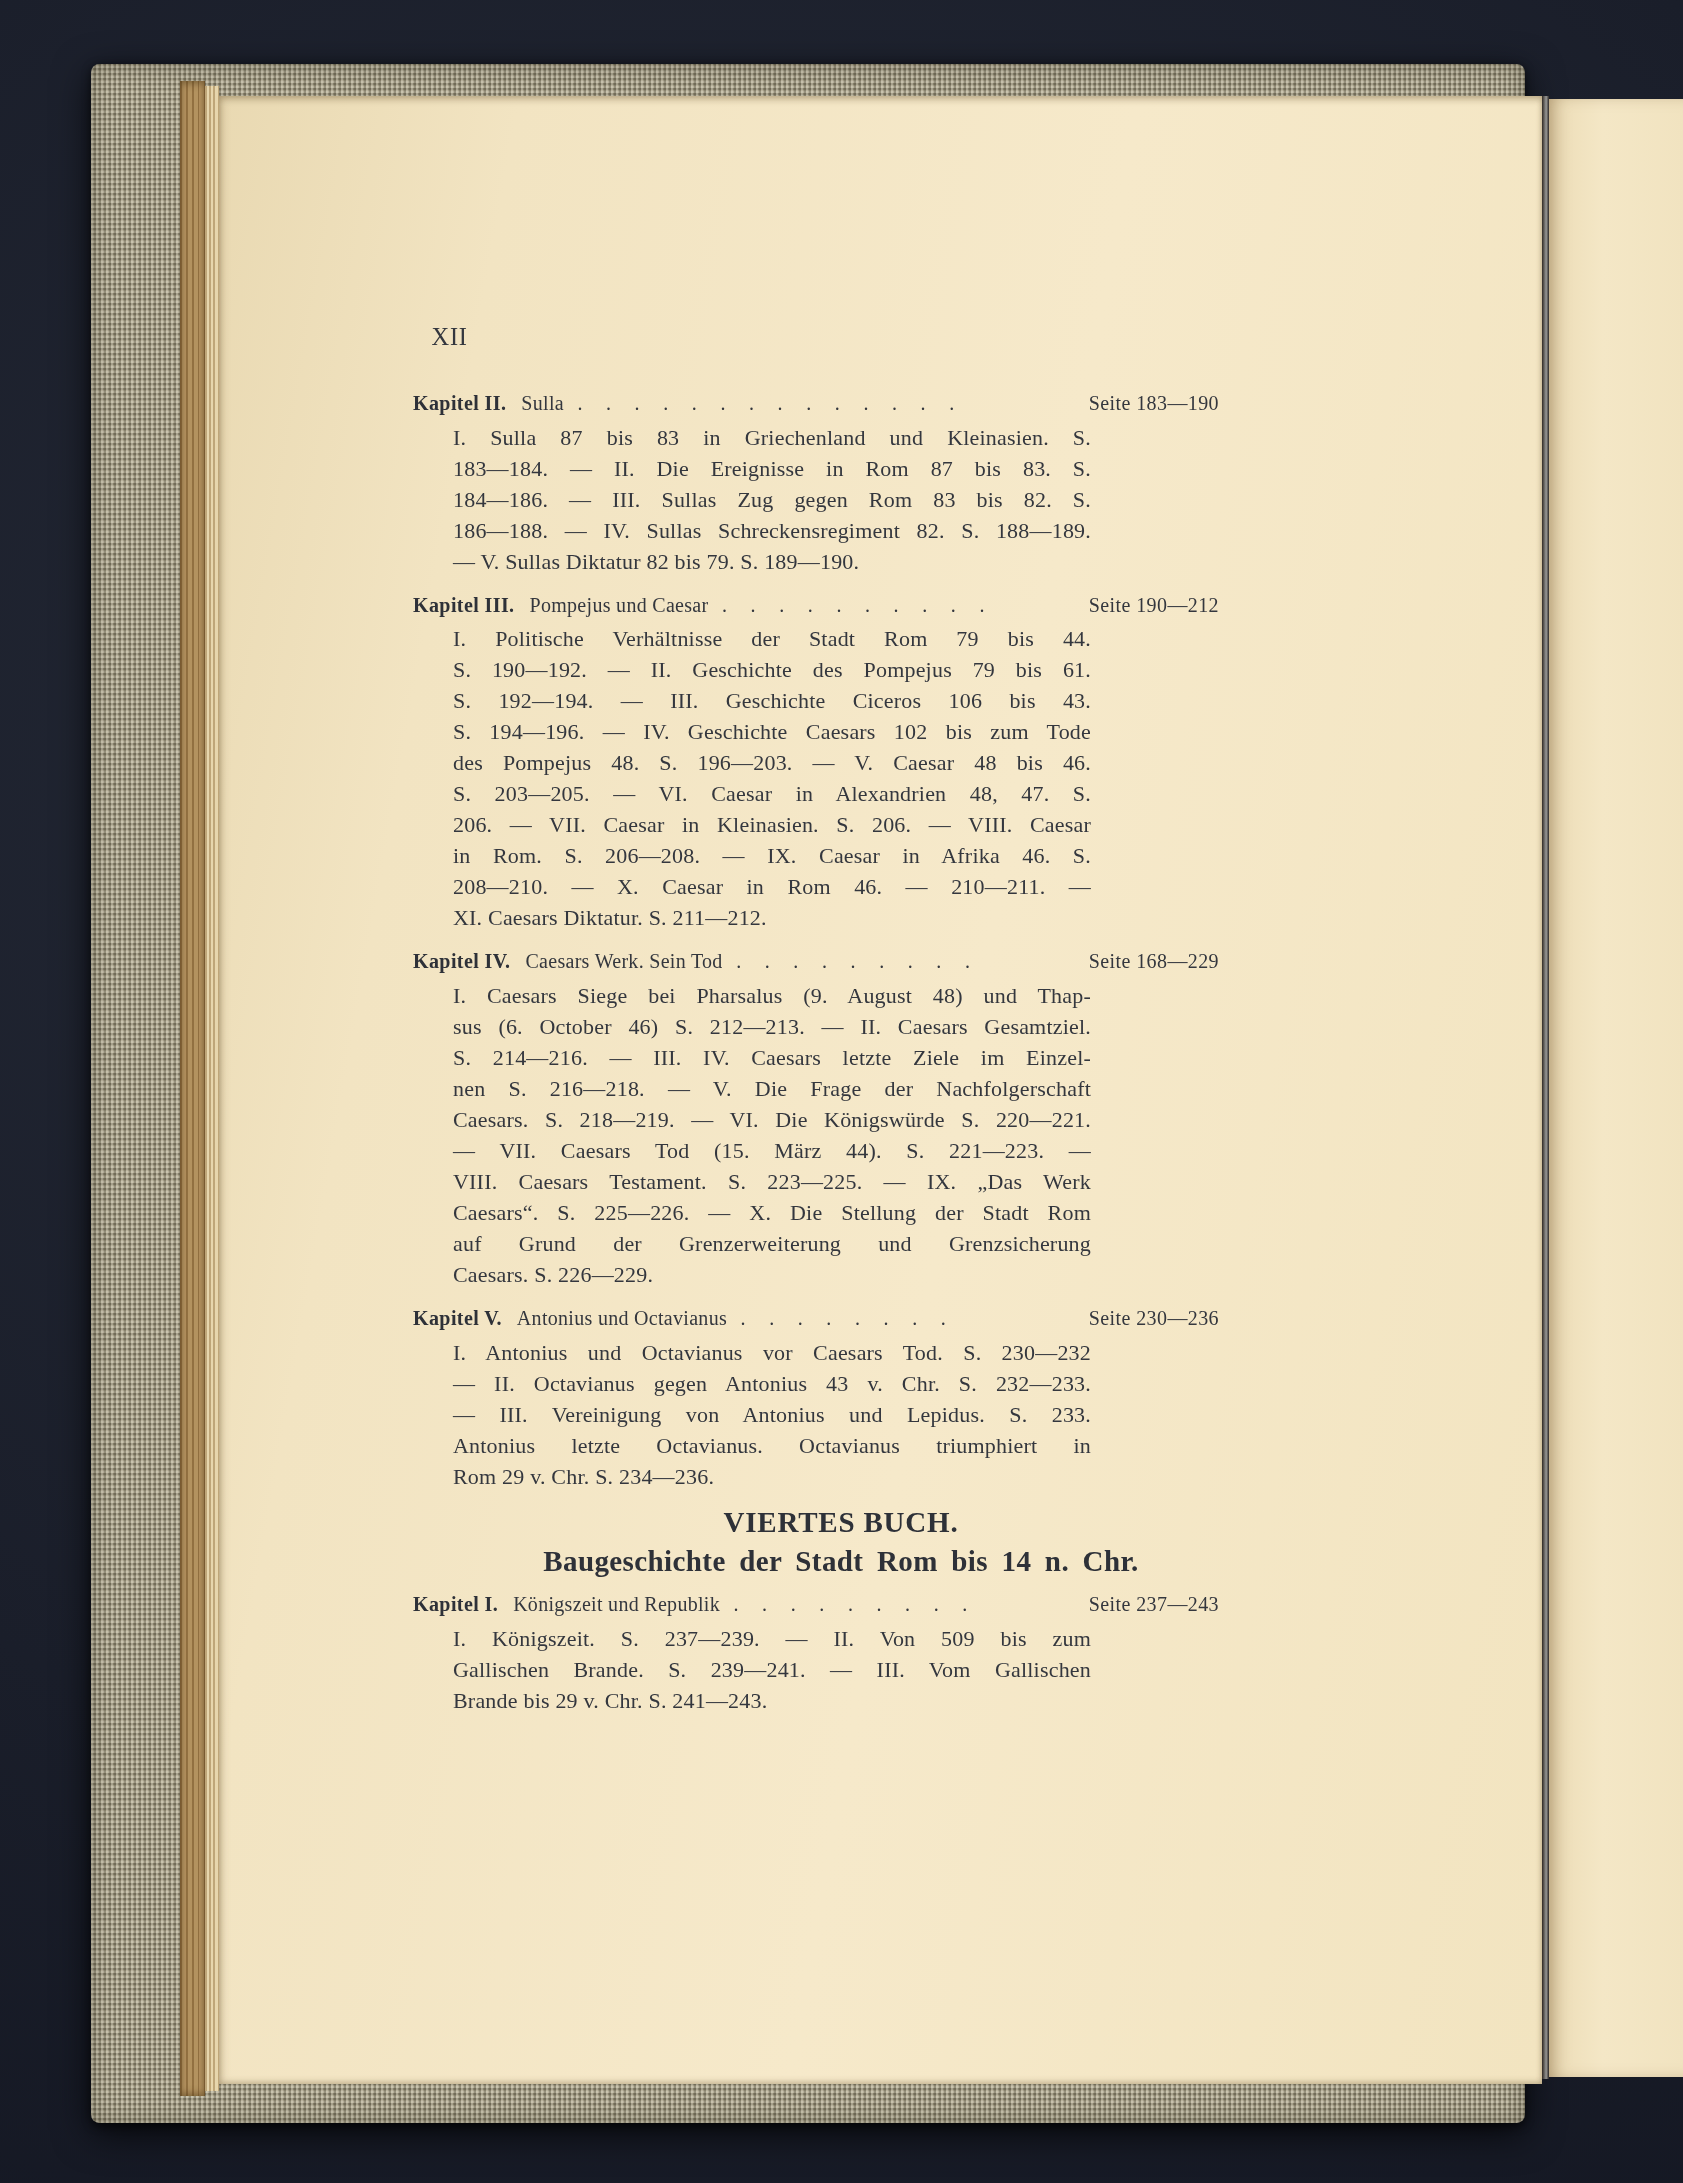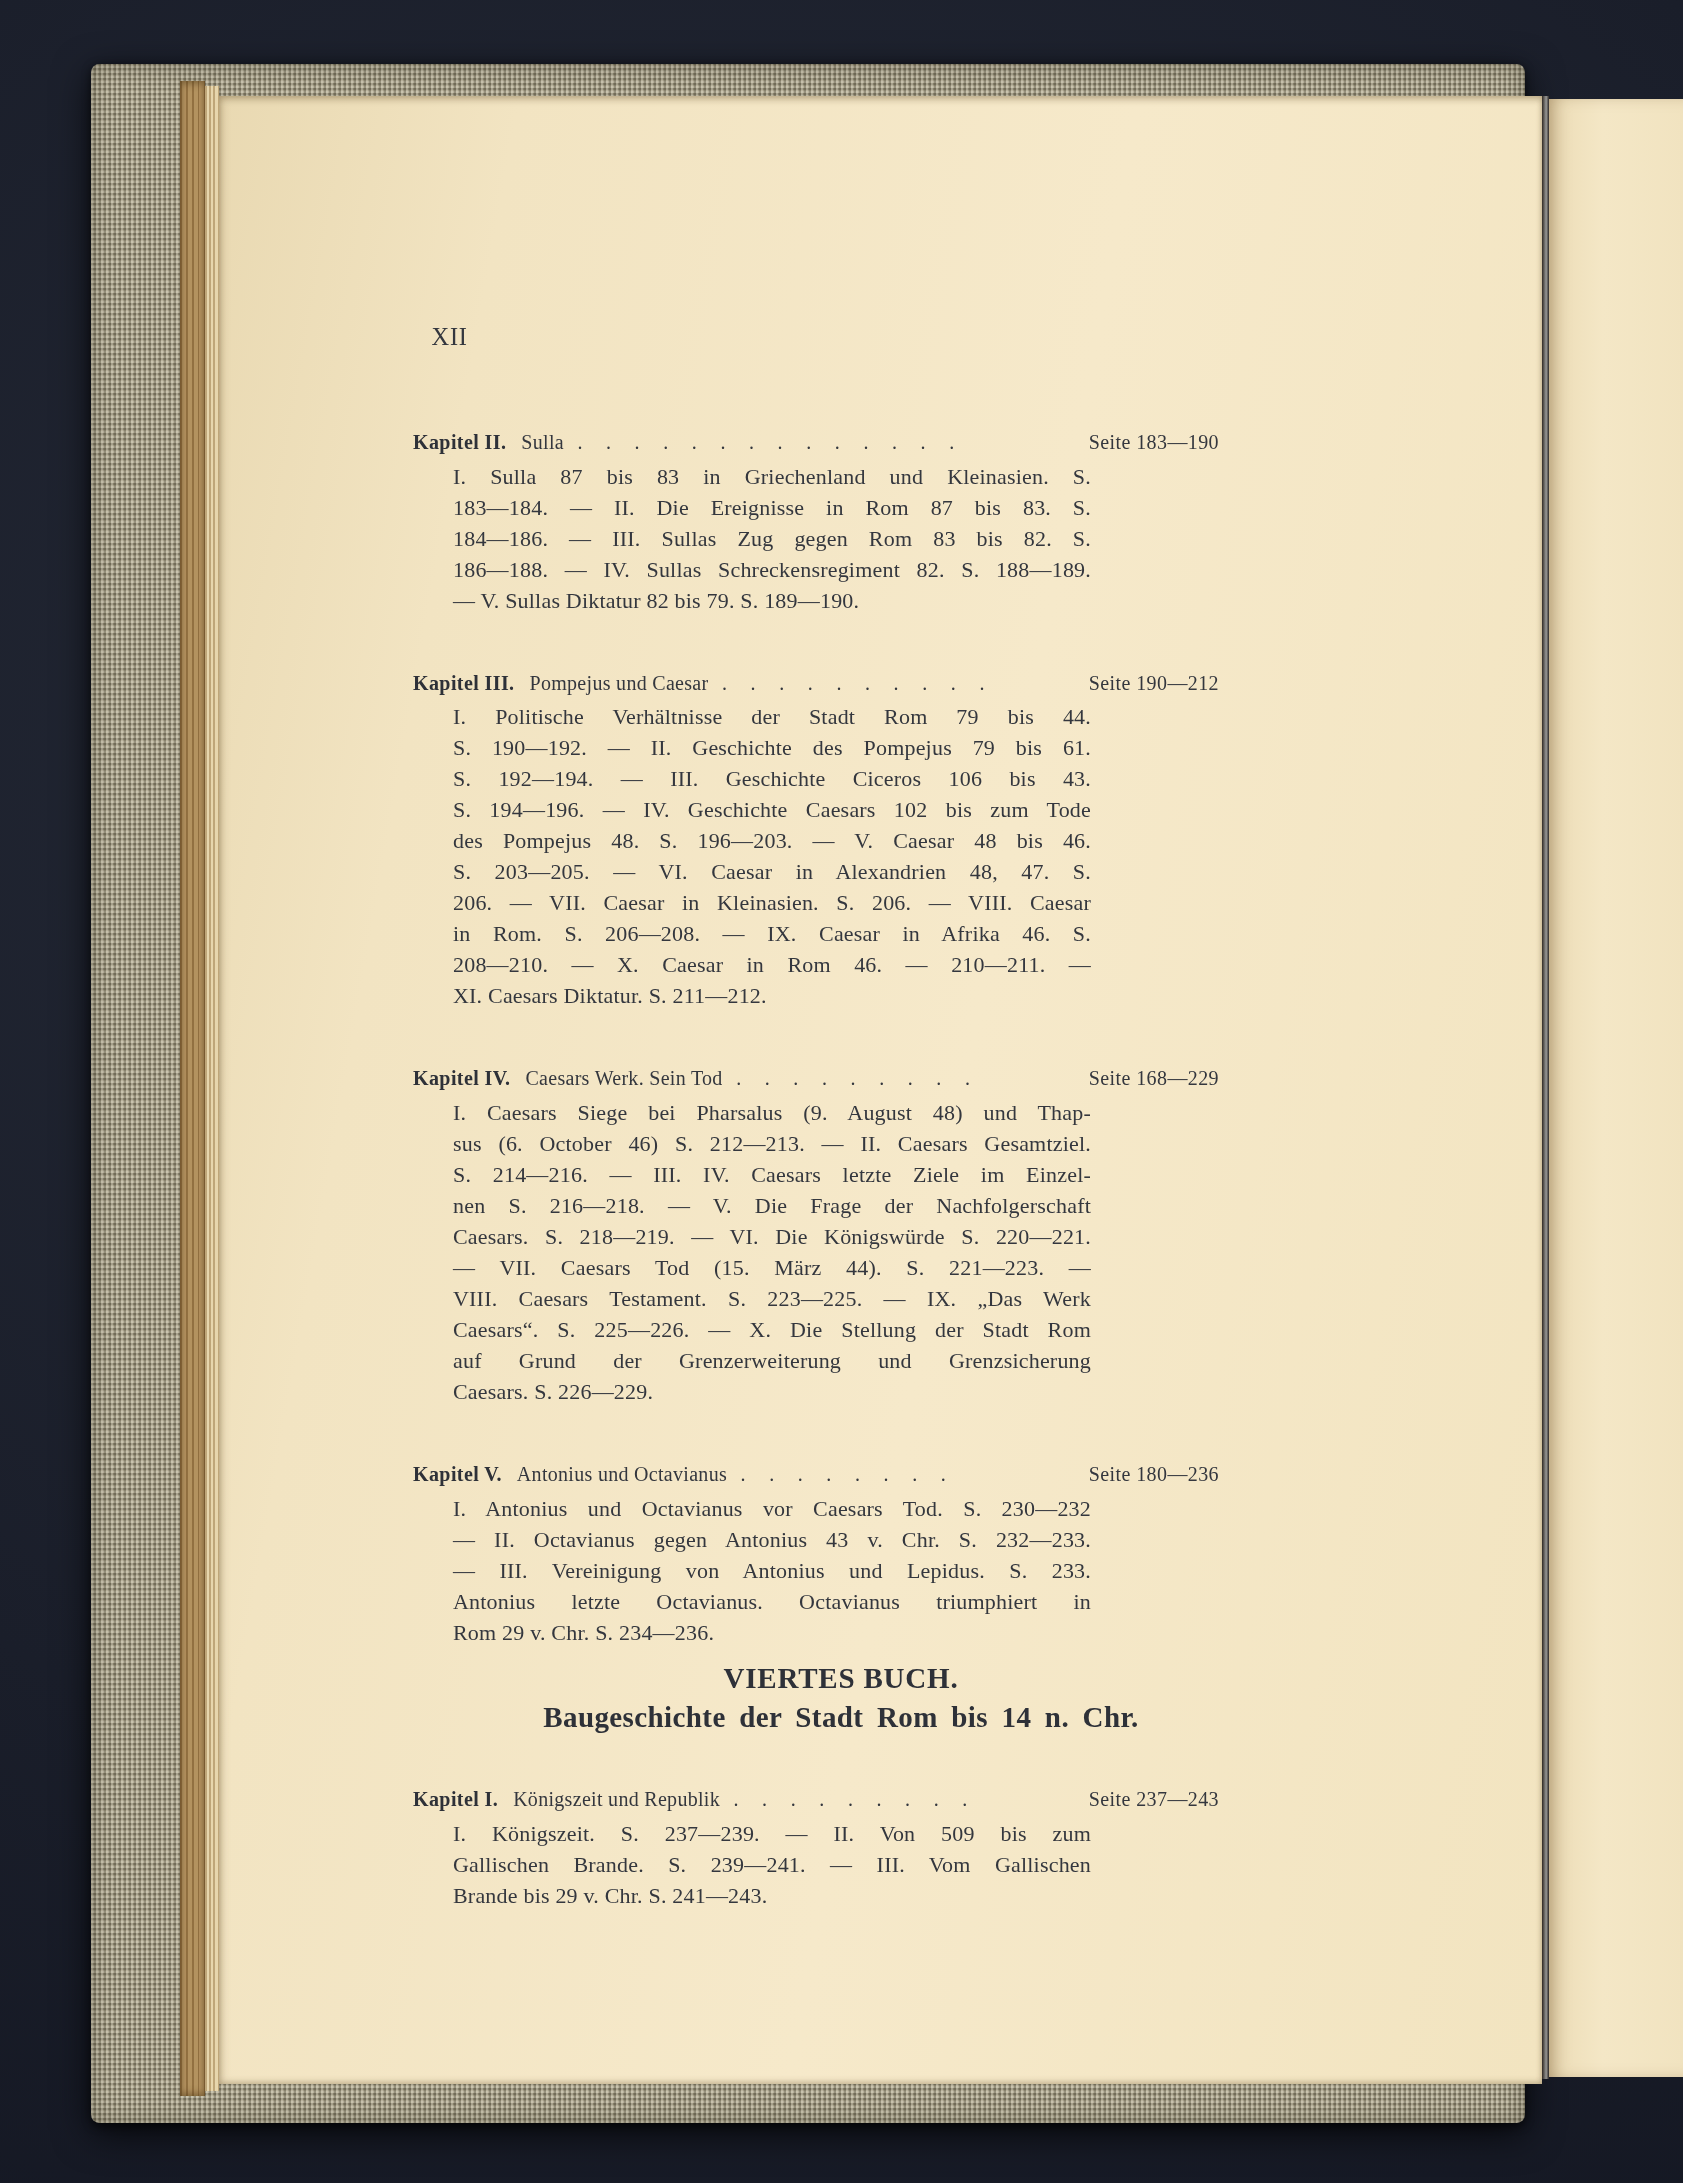--- a/index.html
+++ b/index.html
@@ -50,21 +50,21 @@
     position:absolute;left:194px;top:226px;width:806px;
     color:#34373e;
   }
   .page-number{
     font-size:24.4px;line-height:30px;margin:0 0 34px 18.5px;letter-spacing:0.8px;
   }
   .chapter-row{
     display:flex;align-items:baseline;font-size:20px;line-height:34px;
   }
   .chap-label{font-weight:bold;letter-spacing:0.4px;white-space:nowrap;color:#2e3138;}
-  .chap-title{margin-left:15px;letter-spacing:0.3px;white-space:nowrap;margin-top:39px;}
+  .chap-title{margin-left:15px;letter-spacing:0.3px;white-space:nowrap;}
   .dots{flex:1 1 auto;overflow:hidden;white-space:nowrap;letter-spacing:23.6px;margin-left:13.5px;}
   .seite{white-space:nowrap;letter-spacing:0.4px;}
   .summary{
     margin:1.7px 0 11px 40px;width:638px;
     font-size:22px;line-height:31px;letter-spacing:0.2px;
   }
   .summary div{text-align:justify;text-align-last:justify;}
   .summary div:last-child{text-align-last:left;}
   .book-heading{text-align:center;padding-left:50px;margin:8.4px 0 6.7px;font-weight:bold;color:#2e3138;}
   .bh-title{font-size:29px;line-height:39px;letter-spacing:0.8px;}
@@ -139,21 +139,21 @@
             <div>auf Grund der Grenzerweiterung und Grenzsicherung</div>
             <div>Caesars. S. 226—229.</div>
           </div>
       </section>
 
       <section class="chapter">
         <div class="chapter-row">
           <span class="chap-label">Kapitel V.</span>
           <span class="chap-title">Antonius und Octavianus</span>
           <span class="dots">........</span>
-          <span class="seite">Seite 180—236</span>
+          <span class="seite">Seite 230—236</span>
         </div>
         <div class="summary">
             <div>I. Antonius und Octavianus vor Caesars Tod. S. 230—232</div>
             <div>— II. Octavianus gegen Antonius 43 v. Chr. S. 232—233.</div>
             <div>— III. Vereinigung von Antonius und Lepidus. S. 233.</div>
             <div>Antonius letzte Octavianus. Octavianus triumphiert in</div>
             <div>Rom 29 v. Chr. S. 234—236.</div>
           </div>
       </section>
 

